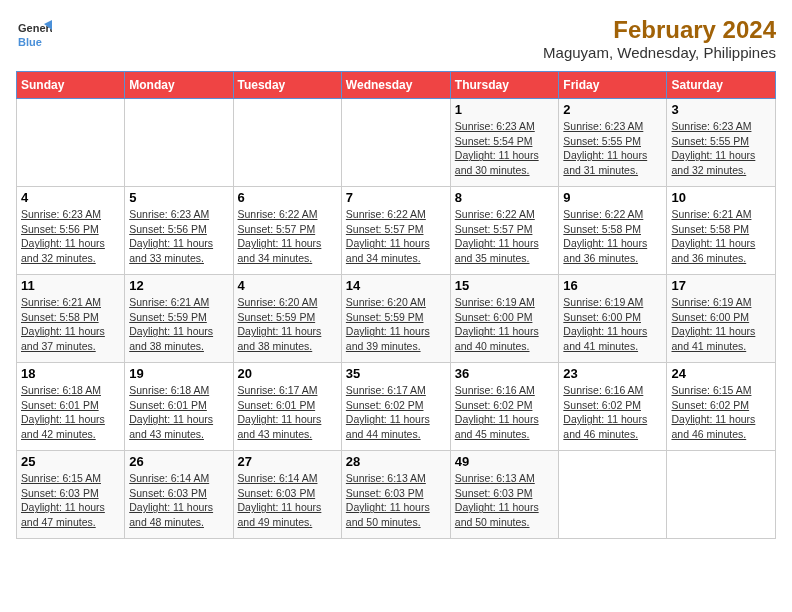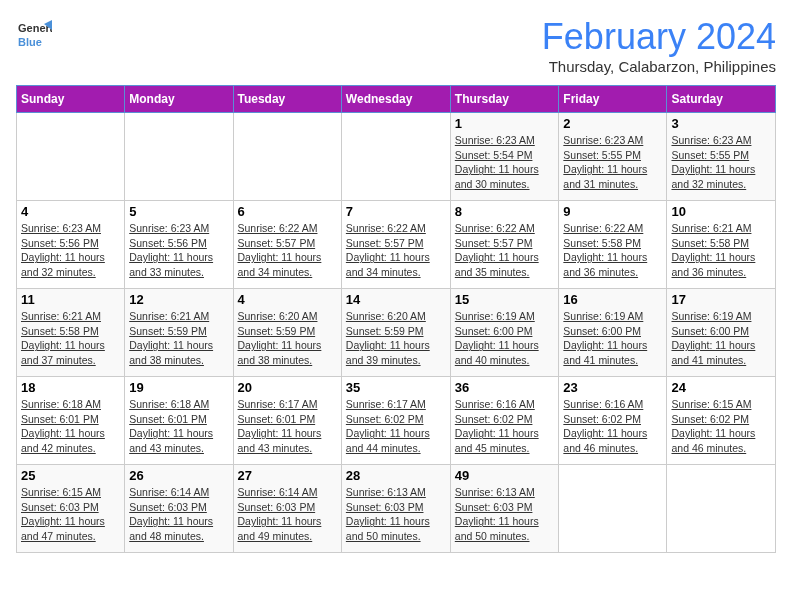--- a/index.html
+++ b/index.html
@@ -22,36 +22,36 @@
       gap: 4px;
     }
     .logo-icon {
       width: 36px;
       height: 36px;
     }
     .title-area {
       text-align: right;
     }
     .title-area h1 {
-      font-size: 36px;
-      font-weight: normal;
-      color: #3b82f6;
+      font-size: 24px;
+      font-weight: bold;
+      color: #a16207;
     }
     .title-area h2 {
       font-size: 15px;
       font-weight: normal;
       color: #333;
     }
     table {
       width: 100%;
       border-collapse: collapse;
       font-size: 11px;
     }
     thead tr th {
-      background: #a21caf;
+      background: #ef4444;
       color: #fff;
       padding: 6px 4px;
       text-align: left;
       font-size: 12px;
       border: 1px solid #5a8fd4;
     }
     tbody tr td {
       border: 1px solid #ccc;
       padding: 3px 4px;
       vertical-align: top;
@@ -84,21 +84,21 @@
 <div class="header-area">
   <div class="logo">
     <svg class="logo-icon" viewBox="0 0 36 36">
       <text x="2" y="16" font-size="11" font-weight="bold" fill="#333">General</text>
       <text x="2" y="30" font-size="11" font-weight="bold" fill="#4a90d9">Blue</text>
       <polygon points="28,8 36,4 36,14" fill="#4a90d9"></polygon>
     </svg>
   </div>
   <div class="title-area">
     <h1>February 2024</h1>
-    <h2>Thursday, Calabarzon, Philippines</h2>
+    <h2>Maguyam, Wednesday, Philippines</h2>
   </div>
 </div>
 
 <table>
   <thead>
     <tr id="header-row">
         <th>Sunday</th>
         <th>Monday</th>
         <th>Tuesday</th>
         <th>Wednesday</th>

